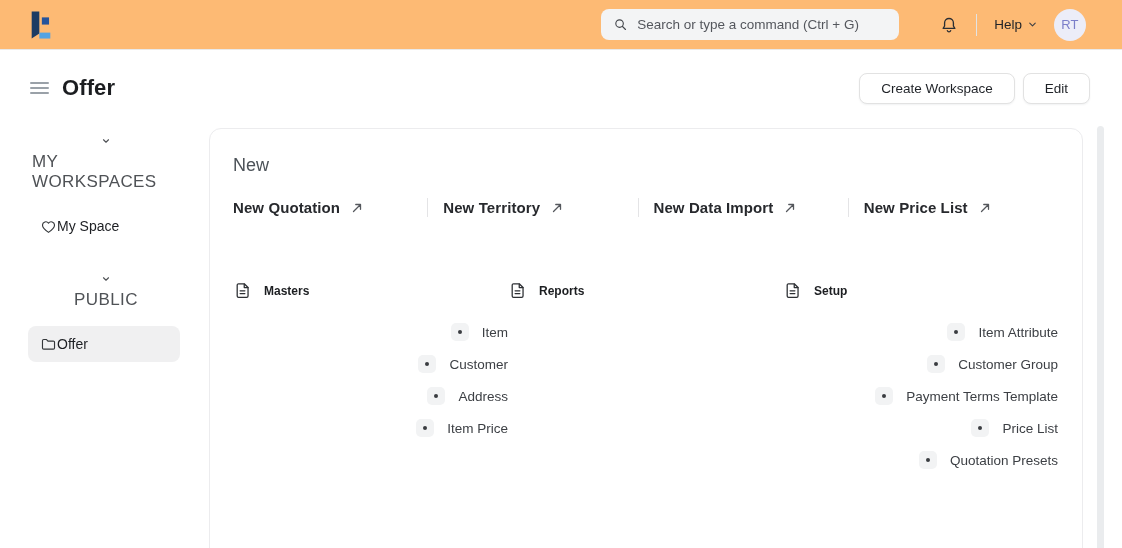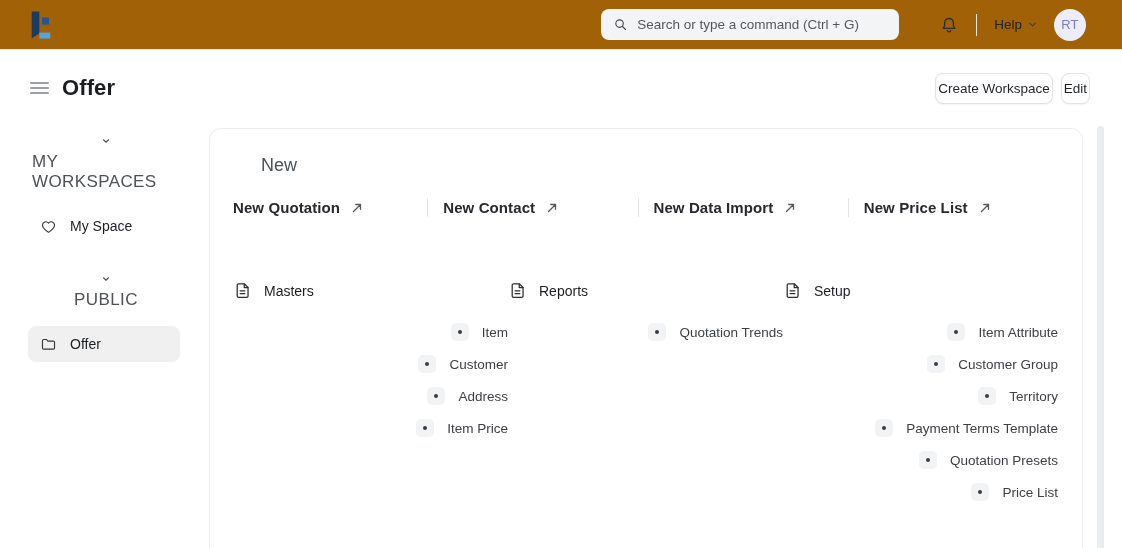--- a/index.html
+++ b/index.html
@@ -2,66 +2,66 @@
 <html><head>
 <meta charset="utf-8">
 <style>
   * { margin:0; padding:0; box-sizing:border-box; }
   html,body { width:1122px; height:548px; overflow:hidden; background:#ffffff;
     font-family:"Liberation Sans", sans-serif; -webkit-font-smoothing:antialiased; }
   .page { position:relative; width:1122px; height:548px; background:#fff; }
 
   
   .navbar { height:50px; display:flex; align-items:center; padding:0 36px 0 30px;
-    border-bottom:1px solid #e9e9e9; background:#a16207; }
+    border-bottom:1px solid #e9e9e9; background:#fdba74; }
   .logo { width:22px; height:30px; cursor:pointer; display:flex; align-items:center; }
   .search { margin-left:auto; width:298px; height:31px; background:#f3f4f5; border-radius:8px;
     display:flex; align-items:center; gap:9px; padding:0 12px; cursor:pointer; }
   .search-ph { font-size:13.5px; color:#54575d; }
   .icon-btn { background:none; border:none; cursor:pointer; display:flex; align-items:center; padding:0; }
   .bell-wrap { margin-left:40px; }
   .nav-divider { width:1px; height:22px; background:#e3e3e3; margin:0 17px; }
   .help { display:flex; align-items:center; gap:5px; font-size:13.5px; color:#1f2227; cursor:pointer; }
   .avatar { margin-left:16px; width:32px; height:32px; border-radius:50%; background:#ecedf8;
     color:#7b7ec9; font-size:13px; font-weight:500; display:flex; align-items:center;
     justify-content:center; cursor:pointer; letter-spacing:.2px; }
 
   
   .page-header { display:flex; align-items:center; margin:22px 32px 0 30px; height:32px; }
   .hamburger { display:flex; flex-direction:column; gap:3px; margin-right:13px; cursor:pointer; padding:2px 0; }
   .hamburger span { display:block; width:19px; height:2.2px; background:#9aa1a8; border-radius:2px; }
   .page-title { font-size:22px; font-weight:700; color:#1b1d20; letter-spacing:.1px; }
   .header-actions { margin-left:auto; display:flex; gap:8px; }
-  .btn { height:31px; padding:0 2px; background:#fff; border:1px solid #e2e2e2; border-radius:8px;
+  .btn { height:31px; padding:0 21px; background:#fff; border:1px solid #e2e2e2; border-radius:8px;
     font-family:inherit; font-size:13.5px; color:#1f2227; cursor:pointer;
     box-shadow:0 1px 2px rgba(25,39,52,.06); }
 
   
   .content { display:flex; margin-top:24px; align-items:flex-start; }
 
   .sidebar { width:150px; margin-left:30px; margin-right:29px; flex:none; padding-top:8px; }
   .section-label { display:flex; align-items:center; gap:6px; font-size:17px; font-weight:500;
     color:#4f5256; letter-spacing:.4px; cursor:pointer; padding-left:2px;flex-direction:column; }
-  .side-item { margin-top:16px; height:36px; display:flex; align-items:center; gap:13px;
+  .side-item { margin-top:16px; height:36px; display:flex; align-items:center; 
     padding:0 12px; border-radius:8px; font-size:14px; color:#1d1f23; cursor:pointer; margin-left:-2px; }
   .side-item.active { background:#f0f0f1; }
   .section-gap { margin-top:30px; }
 
   .card { flex:1; margin-right:39px; border:1px solid #ececee; border-radius:12px;
     background:#fff; padding:26px 24px 0 23px; height:560px; }
-  .new-title { font-size:18px; font-weight:500; color:#4c5258;margin-left:28px; }
+  .new-title { font-size:18px; font-weight:500; color:#4c5258; }
   .shortcuts { display:flex; align-items:center; margin-top:22px; }
   .shortcut { flex:1; display:flex; align-items:center; gap:10px; cursor:pointer; }
   .shortcut-label { font-size:15px; font-weight:600; color:#27292d; letter-spacing:.1px; }
   .shortcut-divider { width:1px; height:19px; background:#e4e4e6; margin-right:15px; }
 
   .columns { display:flex; margin-top:64px; }
   .col { flex:1; }
   .col-header { display:flex; align-items:center; gap:12px; cursor:default; }
-  .col-title { font-size:14px; font-weight:400; color:#1c1e21; }
+  .col-title { font-size:12px; font-weight:700; color:#1c1e21; }
   .link-list { list-style:none; margin-top:16px; }
   .link-item { height:32px; display:flex; align-items:center; gap:13px; cursor:pointer;justify-content:flex-end; }
   .bullet { width:18px; height:18px; border-radius:5px; background:#f2f3f4; display:flex;
     align-items:center; justify-content:center; flex:none; }
   .dot { width:4px; height:4px; border-radius:50%; background:#3a3d40; }
   .link-label { font-size:13.5px; color:#3d4045; }
 
   .scroll-thumb { position:absolute; right:18px; top:126px; width:7px; height:430px;
     background:#eaecee; border-radius:4px; cursor:pointer; }
 
@@ -174,21 +174,21 @@
         <div class="shortcut">
           <span class="shortcut-label">New Quotation</span>
           <span>
             <svg width="14" height="14" viewBox="0 0 16 16" fill="none" stroke="#55585d" stroke-width="1.5" stroke-linecap="round" stroke-linejoin="round">
                 <path d="M4 12L12 4M6.6 4H12v5.4"></path>
               </svg>
           </span>
         </div>
         <div class="shortcut-divider"></div>
         <div class="shortcut">
-          <span class="shortcut-label">New Contact</span>
+          <span class="shortcut-label">New Territory</span>
           <span>
             <svg width="14" height="14" viewBox="0 0 16 16" fill="none" stroke="#55585d" stroke-width="1.5" stroke-linecap="round" stroke-linejoin="round">
                 <path d="M4 12L12 4M6.6 4H12v5.4"></path>
               </svg>
           </span>
         </div>
         <div class="shortcut-divider"></div>
         <div class="shortcut">
           <span class="shortcut-label">New Data Import</span>
           <span>
@@ -255,28 +255,20 @@
             <span>
               <svg width="19" height="19" viewBox="0 0 24 24" fill="none" stroke="#2c2f33" stroke-width="1.6" stroke-linecap="round" stroke-linejoin="round">
                 <path d="M7 3.5h7.2L19 8.3V19a1.7 1.7 0 0 1-1.7 1.7H7A1.7 1.7 0 0 1 5.3 19V5.2A1.7 1.7 0 0 1 7 3.5z"></path>
                 <path d="M14.2 3.8v4.5H19"></path>
                   <path d="M9 12.4h6"></path>
                   <path d="M9 15.9h6"></path>
               </svg>
             </span>
             <span class="col-title">Reports</span>
           </div>
-          <ul class="link-list">
-              <li class="link-item">
-                <span class="bullet">
-                  <span class="dot"></span>
-                </span>
-                <span class="link-label">Quotation Trends</span>
-              </li>
-            </ul>
         </div>
 
         <div class="col">
           <div class="col-header">
             <span>
               <svg width="19" height="19" viewBox="0 0 24 24" fill="none" stroke="#2c2f33" stroke-width="1.6" stroke-linecap="round" stroke-linejoin="round">
                 <path d="M7 3.5h7.2L19 8.3V19a1.7 1.7 0 0 1-1.7 1.7H7A1.7 1.7 0 0 1 5.3 19V5.2A1.7 1.7 0 0 1 7 3.5z"></path>
                 <path d="M14.2 3.8v4.5H19"></path>
                   <path d="M9 12.4h6"></path>
                   <path d="M9 15.9h6"></path>
@@ -294,39 +286,33 @@
               <li class="link-item">
                 <span class="bullet">
                   <span class="dot"></span>
                 </span>
                 <span class="link-label">Customer Group</span>
               </li>
               <li class="link-item">
                 <span class="bullet">
                   <span class="dot"></span>
                 </span>
-                <span class="link-label">Territory</span>
-              </li>
-              <li class="link-item">
-                <span class="bullet">
-                  <span class="dot"></span>
-                </span>
                 <span class="link-label">Payment Terms Template</span>
               </li>
               <li class="link-item">
                 <span class="bullet">
                   <span class="dot"></span>
                 </span>
+                <span class="link-label">Price List</span>
+              </li>
+              <li class="link-item">
+                <span class="bullet">
+                  <span class="dot"></span>
+                </span>
                 <span class="link-label">Quotation Presets</span>
-              </li>
-              <li class="link-item">
-                <span class="bullet">
-                  <span class="dot"></span>
-                </span>
-                <span class="link-label">Price List</span>
               </li>
             </ul>
         </div>
 
       </div>
     </main>
   </div>
 
   <div class="scroll-thumb"></div>
 </div>

